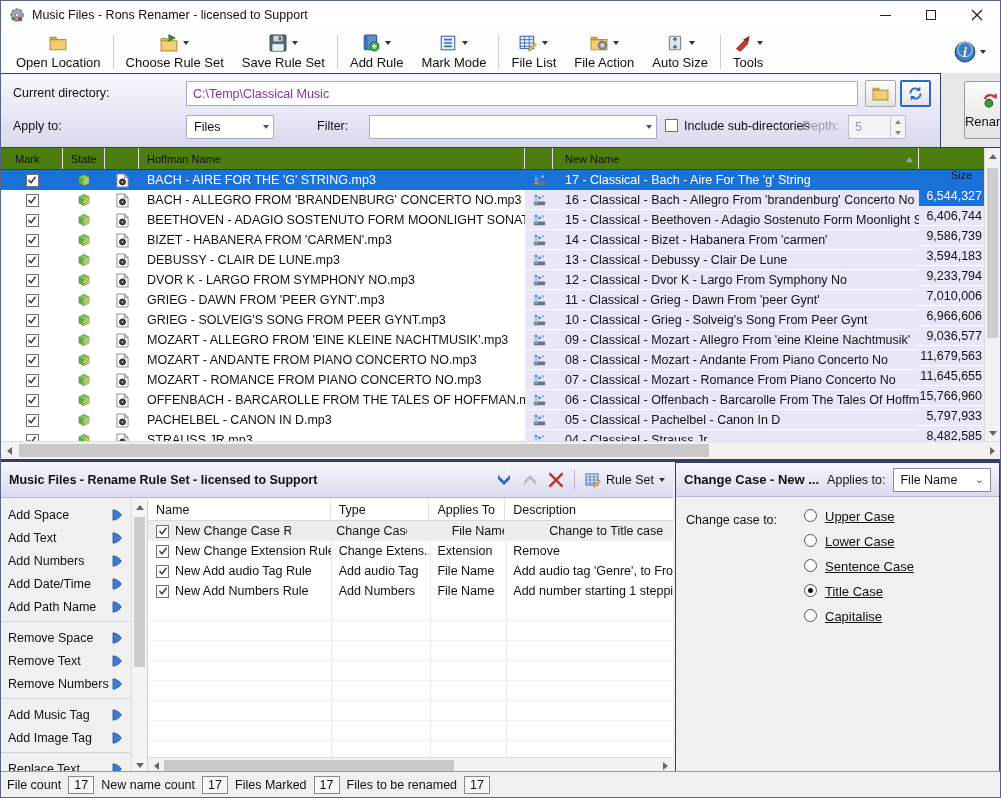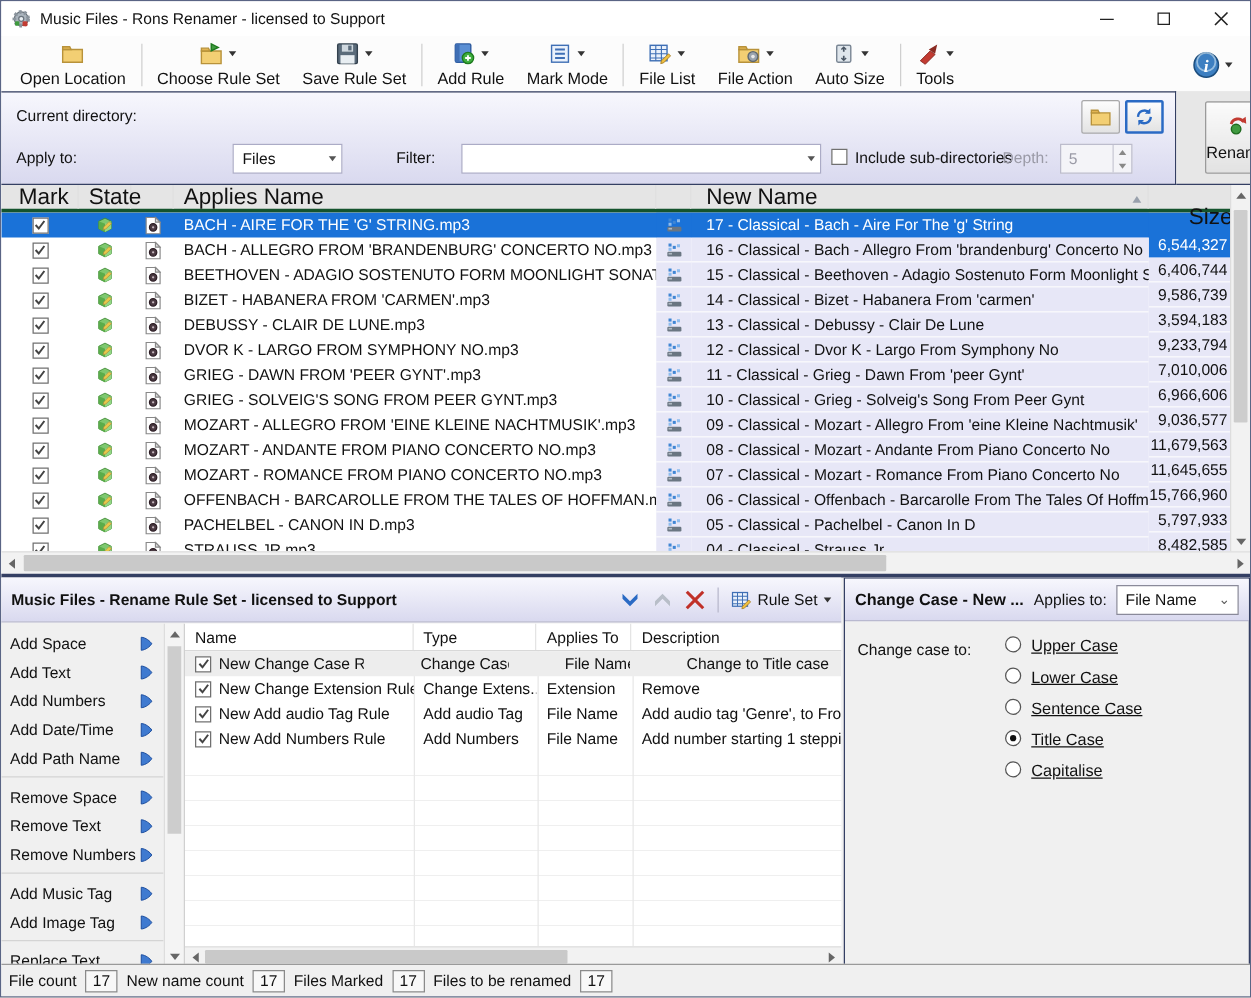--- a/index.html
+++ b/index.html
@@ -56,21 +56,21 @@
   .tri-up-s{ width:0;height:0;border-left:3px solid transparent;border-right:3px solid transparent;border-bottom:4px solid #888; }
   .tri-dn-s{ width:0;height:0;border-left:3px solid transparent;border-right:3px solid transparent;border-top:4px solid #888; }
   .rename-area{ position:absolute; left:940px; top:0; width:61px; height:75px; background:#e7e7e7;
     border-bottom:1px solid #343f63; display:flex; align-items:center; justify-content:center; }
   .rename-btn{ width:52px; height:58px; background:linear-gradient(#fbfbfb,#e2e2e2); border:1px solid #9a9a9a;
     border-radius:2px; display:flex; flex-direction:column; align-items:center; justify-content:center; gap:4px;margin-left:36px; }
   .rename-btn svg{ width:18px; height:18px; }
   .rename-btn span{ font-size:13px; }
   
   .filelist{ position:absolute; left:0; top:147px; width:100%; height:311px; background:#fff; }
-  .fh{ display:flex; height:22px; border-bottom:3px solid #14532d; font-size:18px; align-items:center; background:#e5e5e5; width:985px; }
+  .fh{ display:flex; height:22px; border-bottom:1px solid #14532d; font-size:11px; align-items:center; background:#4d7c0f; width:985px; }
   .fh>div{ height:100%; display:flex; align-items:center; border-right:1px solid #e0e0e0; }
   .c-mark{ width:62px; padding-left:14px; }
   .c-state{ width:42px; padding-left:8px; }
   .c-fic{ width:34px; justify-content:center; }
   .c-cur{ width:386px; padding-left:8px; }
   .c-nic{ width:28px; justify-content:center; }
   .c-new{ width:366px; padding-left:12px; }
   .c-size{ width:67px;margin-top:32px; }
   .fh .c-size{ padding-left:32px; }
   .fh .sort{ margin-left:auto; margin-right:4px; }
@@ -287,20 +287,23 @@
           <circle cx="9" cy="7" r="6" fill="none" stroke="#bcd8ee" stroke-width="1.2" opacity=".7"></circle>
           <text x="9" y="13.4" font-size="11.5" fill="#fff" font-family="Liberation Serif, serif" font-style="italic" font-weight="bold" text-anchor="middle">i</text>
         </svg>
       <span class="tri-dn"></span>
     </div>
   </div>
 
   <div class="locpanel">
     <div class="loc-left">
       <span class="loc-label" style="left:12px; top:12px;">Current directory:</span>
+      <div class="dir-input">
+          <span>C:\Temp\Classical Music</span>
+        </div>
       <div class="sq-btn" style="left:864px;">
         <svg viewBox="0 0 16 16">
             <path d="M1 5h14v9H1z" fill="#f3cf73" stroke="#b8923a"></path>
             <path d="M1 5V3h5l1 2z" fill="#e2b452" stroke="#b8923a"></path>
           </svg>
       </div>
       <div class="sq-btn focused" style="left:899px;">
         <svg viewBox="0 0 16 16">
             <path d="M3.2 8a4.8 4.8 0 0 1 8.6-2.9" fill="none" stroke="#2a6ac4" stroke-width="1.8"></path>
             <path d="M12.5 1.5v4.2h-4.2z" fill="#2a6ac4"></path>
@@ -348,21 +351,21 @@
   <div class="filelist">
     <div class="fh">
       <div class="c-mark">
           <span>Mark</span>
         </div>
       <div class="c-state">
           <span>State</span>
         </div>
       <div class="c-fic"></div>
       <div class="c-cur">
-          <span>Applies Name</span>
+          <span>Hoffman Name</span>
         </div>
       <div class="c-nic"></div>
       <div class="c-new">
         <span>New Name</span>
         <span class="sort"><svg width="9" height="7" viewBox="0 0 10 8">
               <path d="M5 1l4 6H1z" fill="#98a0ac"></path>
             </svg></span>
       </div>
       <div class="c-size">
           <span>Size</span>

